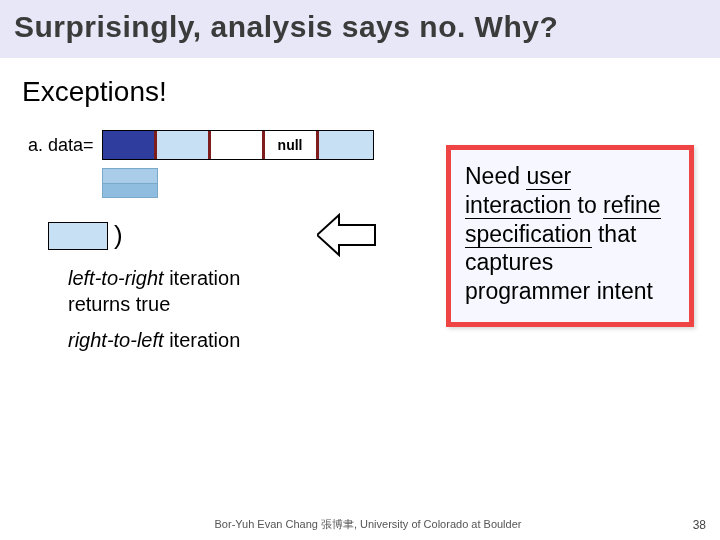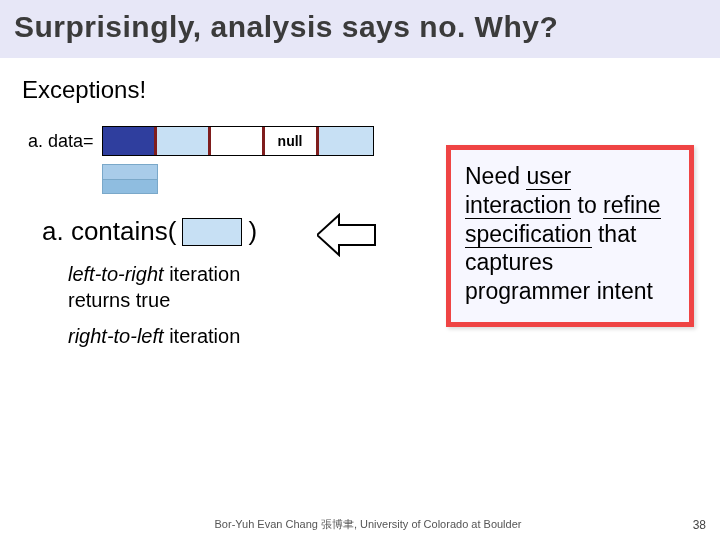--- a/index.html
+++ b/index.html
@@ -16,21 +16,21 @@
   }
   .title-band h1{
     margin:0;font-size:30px;font-weight:bold;
     color:#3b3b3b;letter-spacing:.5px;
   }
   .content{
     padding:12px 22px 0;
   }
   .subheading{
     font-family:Arial,Helvetica,sans-serif;
-    font-size:24px;font-weight:400;
+    font-size:28px;font-weight:400;
     margin:6px 0 22px 0;color:#000;
   }
   .array-row{
     display:flex;align-items:center;
     margin-left:6px;margin-bottom:8px;
   }
   .array-label{
     font-family:Arial,Helvetica,sans-serif;
     font-size:18px;color:#000;margin-right:8px;
   }
@@ -120,21 +120,20 @@
       <div class="cell light"></div>
       <div class="cell white"></div>
       <div class="cell null">null</div>
       <div class="cell light"></div>
     </div>
   </div>
 
   <div class="stack"></div>
 
   <div class="call-row">
-    <span>a. contains(</span>
     <span class="argbox"></span>
     <span>)</span>
   </div>
 
   <div class="bullets">
     <p>
       <span class="ital">left-to-right </span><span>iteration</span><br>
       <span>returns true</span>
     </p>
     <p>

